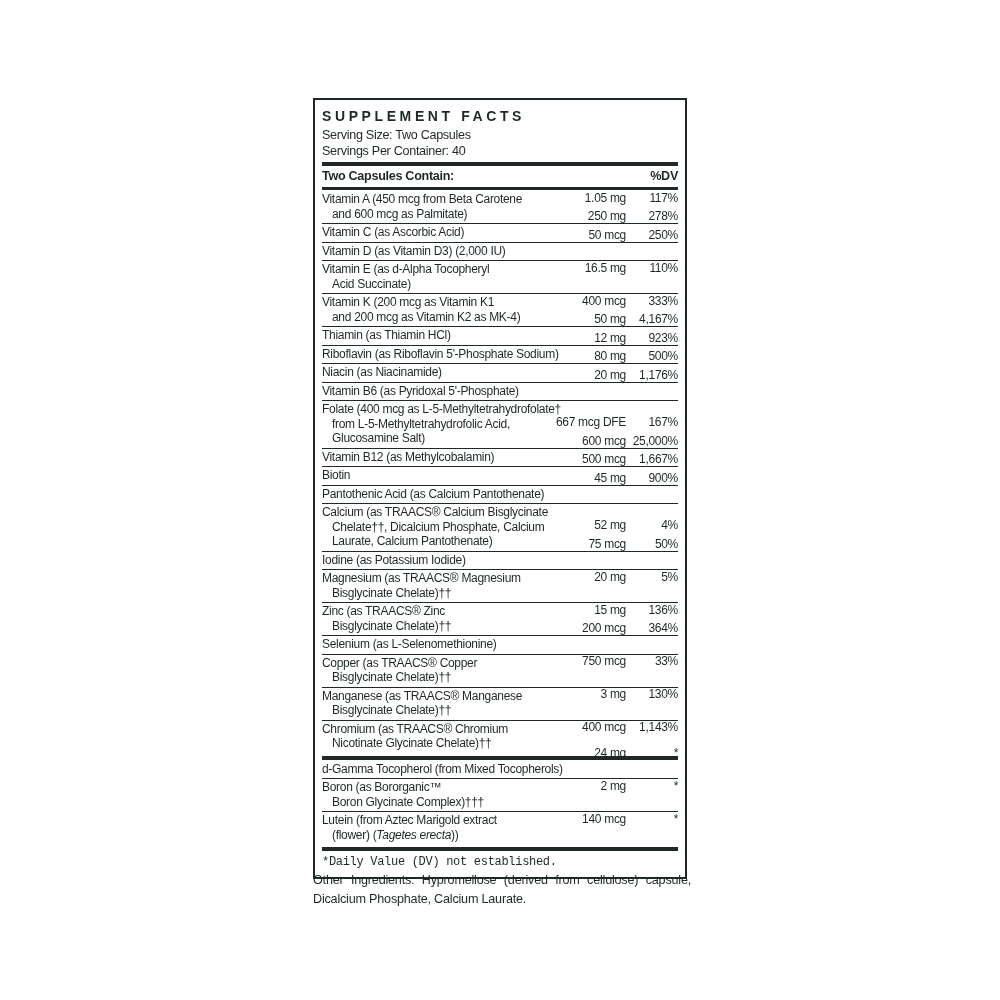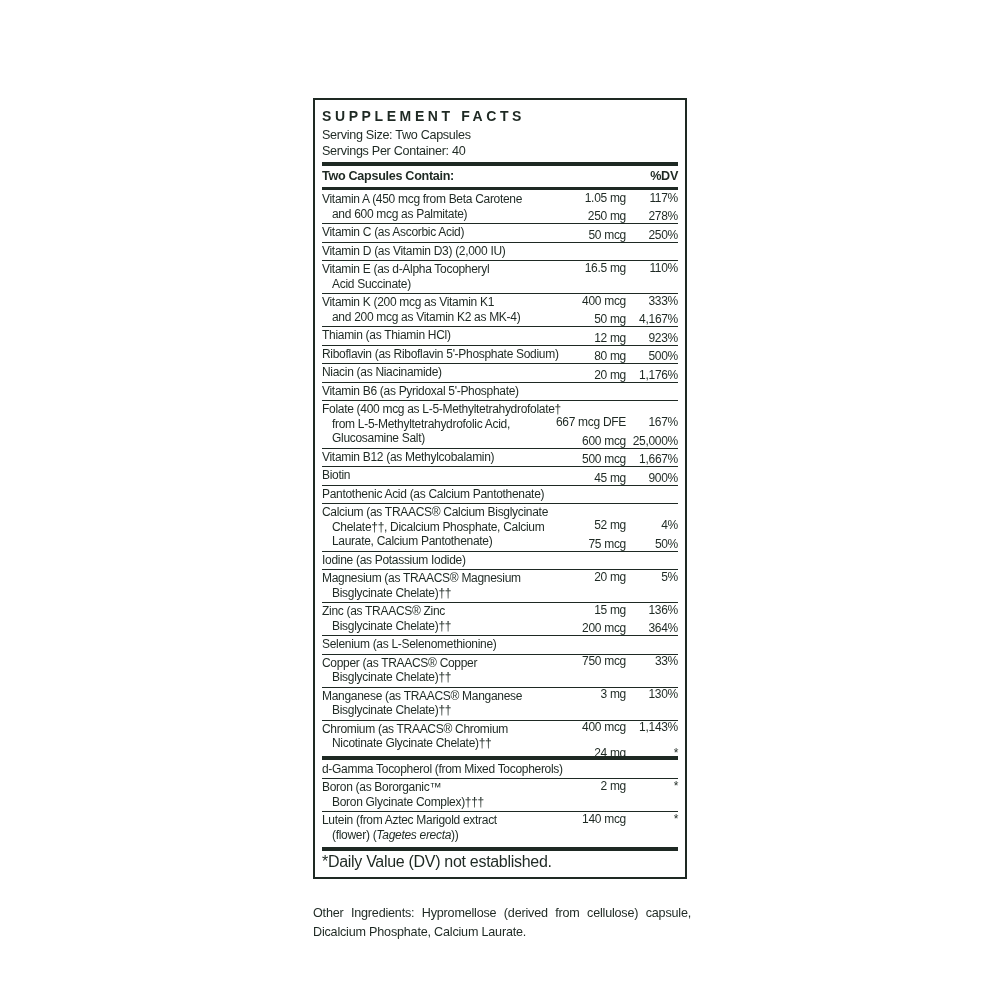--- a/index.html
+++ b/index.html
@@ -43,32 +43,32 @@
   }
   .rows { font-size: 12px; line-height: 14.5px; }
   .row { position: relative; padding: 1px 0 2px 0; }
   .row + .row { border-top: 1.5px solid var(--ink); }
   .line { white-space: nowrap; }
   .line.indent { padding-left: 10px; }
   .vals { position: absolute; right: 0; bottom: 18px; display: flex; }
   .amt { display: inline-block; width: 80px; text-align: right; white-space: nowrap; }
   .dv  { display: inline-block; width: 52px; text-align: right; white-space: nowrap; }
   .footnote {
-    font-size: 16px; line-height: 14.5px;
+    font-size: 12px; line-height: 14.5px;
     padding: 3px 0 2px 0;
+    font-family: Liberation Mono, monospace;
   }
   .other-ingredients {
     position: absolute;
     left: 313px; top: 871px;
     width: 378px;
     font-size: 12.6px;
     line-height: 19px;
     text-align: justify;
     letter-spacing: -0.2px;
-    margin-top: 33px;
   }
 </style>
 </head>
 <body>
 
 <div class="label-box">
   <div class="sf-title">SUPPLEMENT FACTS</div>
   <div class="serving-line">Serving Size: Two Capsules</div>
   <div class="serving-line">Servings Per Container: 40</div>
   <div class="bar-thick"></div>

